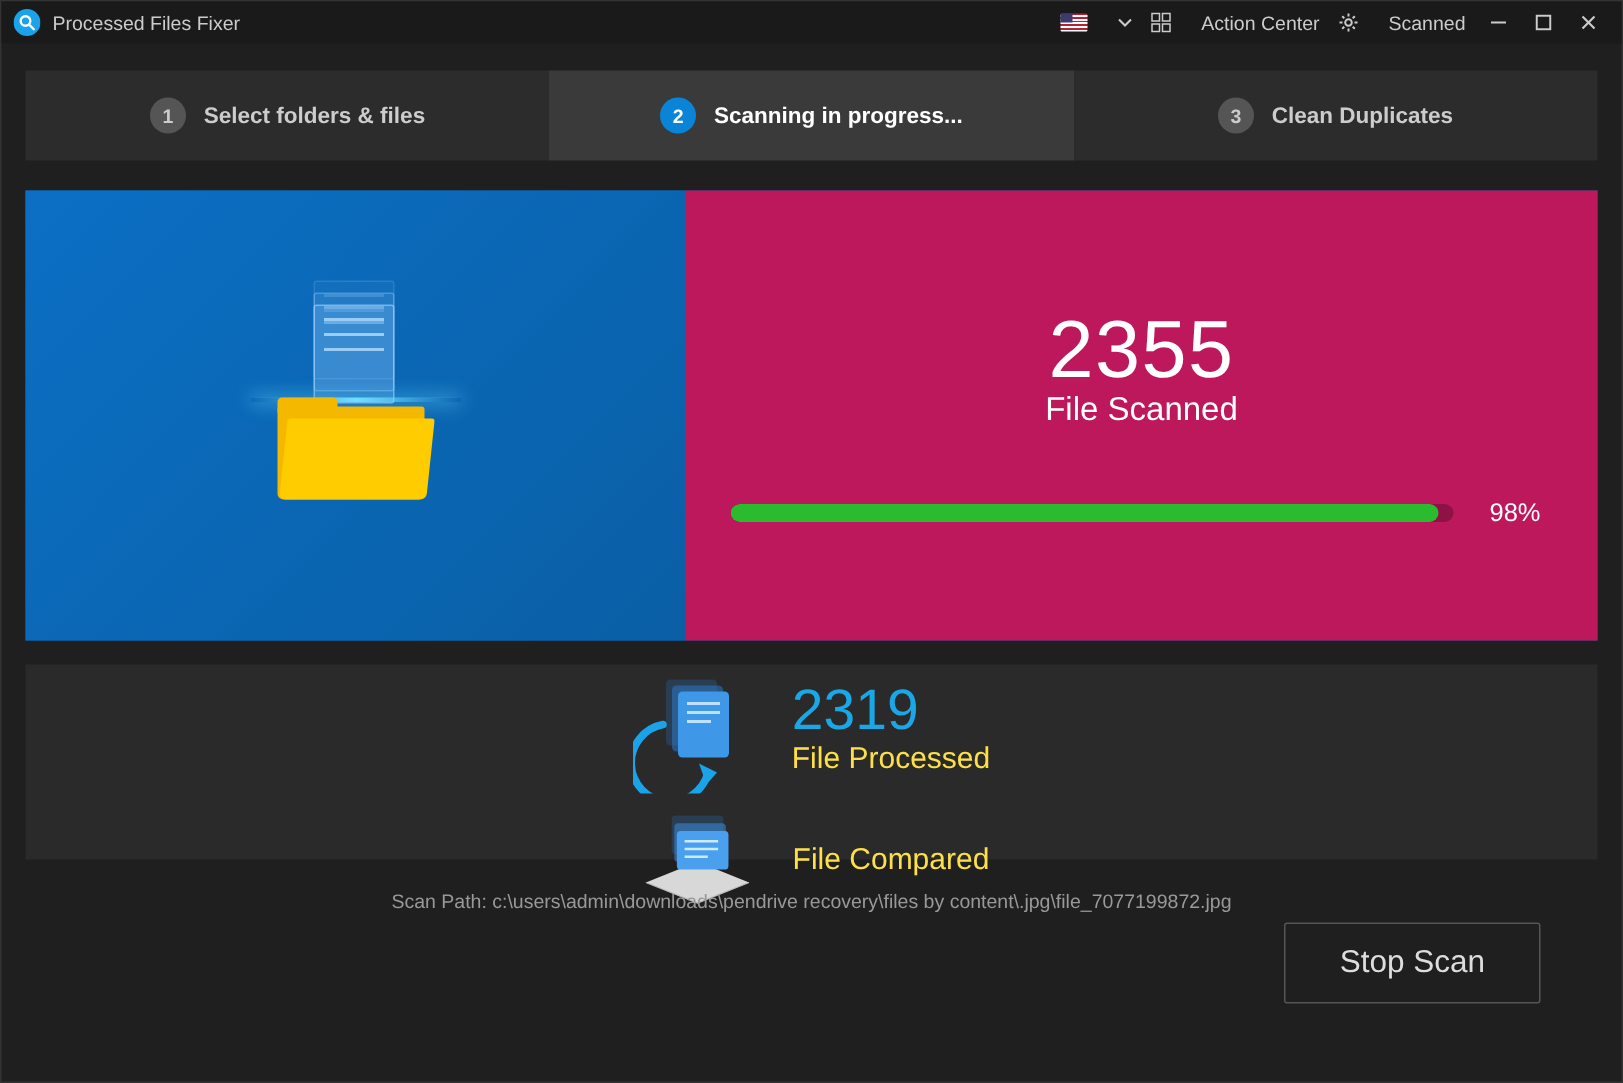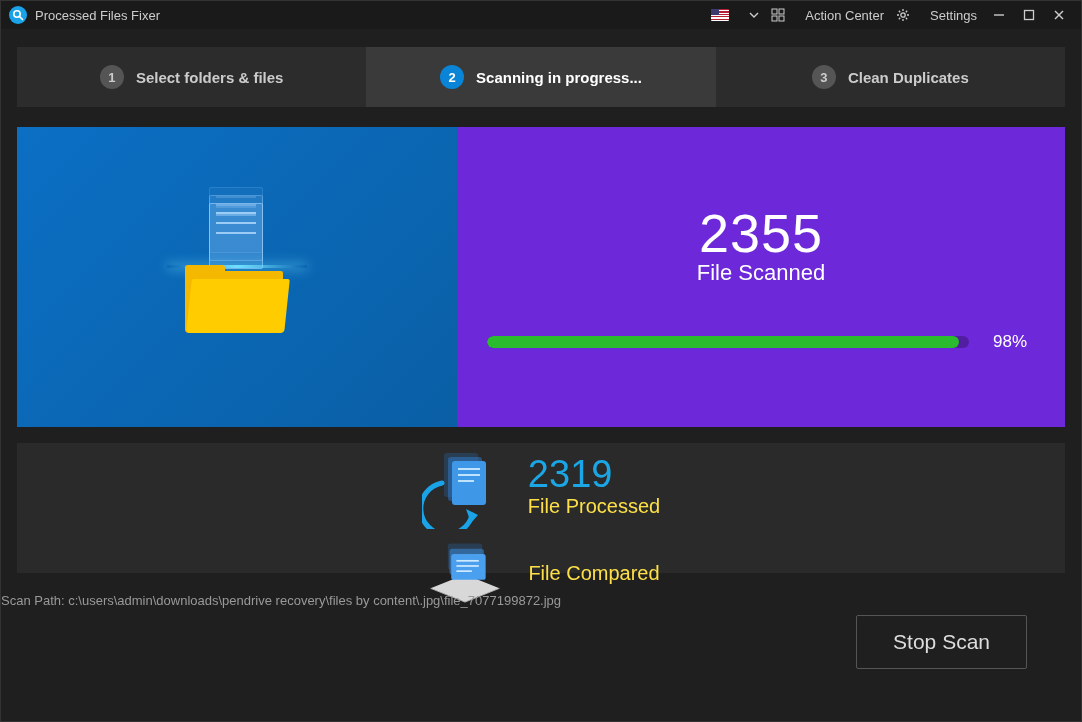--- a/index.html
+++ b/index.html
@@ -20,21 +20,21 @@
 
 .steps { display: flex; margin: 18px 16px 10px 16px; gap: 0; }
 .step { flex: 1; height: 60px; background: #2c2c2c; display: flex; align-items: center; justify-content: center; gap: 12px; color: #ccc; font-weight: 600; font-size: 15px; }
 .step.active { background: #3a3a3a; color: #fff; }
 .step-num { width: 24px; height: 24px; border-radius: 50%; background: #555; color: #ccc; display: flex; align-items: center; justify-content: center; font-size: 13px; font-weight: 700; }
 .step.active .step-num { background: #0a84d6; color: #fff; }
 
 
 .scan-panel { margin: 10px 16px; height: 300px; display: flex; background: #0a5fa5; }
 .scan-left { flex: 0 0 440px; background: linear-gradient(135deg, #0b6fc4 0%, #0a5fa5 100%); position: relative; display: flex; align-items: center; justify-content: center; }
-.scan-right { flex: 1; background: #6d28d9; display: flex; flex-direction: column; align-items: center; justify-content: center; color: #fff; position: relative; padding: 12px 30px; }
+.scan-right { flex: 1; background: #be185d; display: flex; flex-direction: column; align-items: center; justify-content: center; color: #fff; position: relative; padding: 12px 30px; }
 
 .folder-anim { position: relative; width: 140px; height: 140px; }
 .folder-body { position: absolute; bottom: 14px; left: 18px; width: 98px; height: 62px; background: #f5b800; border-radius: 2px 2px 4px 4px; }
 .folder-body::before { content: ''; position: absolute; top: -6px; left: 0; width: 40px; height: 10px; background: #f5b800; border-radius: 3px 3px 0 0; }
 .folder-front { position: absolute; bottom: 14px; left: 22px; width: 98px; height: 54px; background: #ffcc00; border-radius: 2px 2px 4px 4px; transform: skewX(-6deg); }
 .paper { position: absolute; width: 54px; height: 66px; background: rgba(140, 200, 255, 0.22); border: 1px solid rgba(160, 210, 255, 0.6); border-radius: 2px; left: 42px; }
 .paper.p1 { top: -4px; }
 .paper.p2 { top: -12px; opacity: .6; }
 .paper.p3 { top: -20px; opacity: .3; }
 .paper .line { height: 2px; background: rgba(180, 220, 255, .8); margin: 8px 6px 0; }
@@ -55,21 +55,21 @@
 .stats-panel { margin: 6px 16px 0; background: #2a2a2a; height: 130px; display: flex; align-items: center; padding: 0 20px; flex-direction: column; }
 .stat { display: flex; align-items: center; gap: 20px; padding: 0 26px; }
 .stat-icon { width: 86px; height: 86px; display: flex; align-items: center; justify-content: center; }
 .stat-text .num { font-size: 38px; font-weight: 400; line-height: 1; }
 .stat-text .lbl { font-size: 20px; color: #fde047; margin-top: 2px; }
 .num-blue { color: #1ba6e5; }
 .num-red { color: #e43b2b; }
 .divider { width: 1px; height: 78px; background: #444; }
 .stop-btn { margin-left: auto; margin-right: 18px; border: 1px solid #555; background: transparent; color: #ddd; padding: 14px 36px; font-size: 21px; cursor: pointer; border-radius: 2px; }
 
-.scan-path { color: #999; font-size: 13px; margin-top: 20px; }
+.scan-path { text-align: center; color: #999; font-size: 13px; margin-top: 20px; }
 
 svg { display: block; }
 </style>
 </head>
 <body>
 
 <div class="window">
 
   <div class="titlebar">
     <span class="app-icon">
@@ -97,21 +97,21 @@
           <rect x="8" y="8" width="5" height="5" fill="none" stroke="#ccc"></rect>
         </svg>
       <span>Action Center</span>
     </span>
 
     <span class="tb-item">
       <svg width="14" height="14" viewBox="0 0 14 14">
           <circle cx="7" cy="7" r="2.2" fill="none" stroke="#ccc" stroke-width="1.3"></circle>
           <path d="M7 1v2M7 11v2M1 7h2M11 7h2M2.8 2.8l1.4 1.4M9.8 9.8l1.4 1.4M11.2 2.8l-1.4 1.4M4.2 9.8l-1.4 1.4" stroke="#ccc" stroke-width="1.3"></path>
         </svg>
-      <span>Settings</span>
+      <span>Scanned</span>
     </span>
 
     <span class="winbtn">
       <svg width="12" height="12" viewBox="0 0 12 12">
           <line x1="1" y1="6" x2="11" y2="6" stroke="#ccc" stroke-width="1.4"></line>
         </svg>
     </span>
     <span class="winbtn">
       <svg width="12" height="12" viewBox="0 0 12 12">
           <rect x="1.5" y="1.5" width="9" height="9" fill="none" stroke="#ccc" stroke-width="1.3"></rect>

